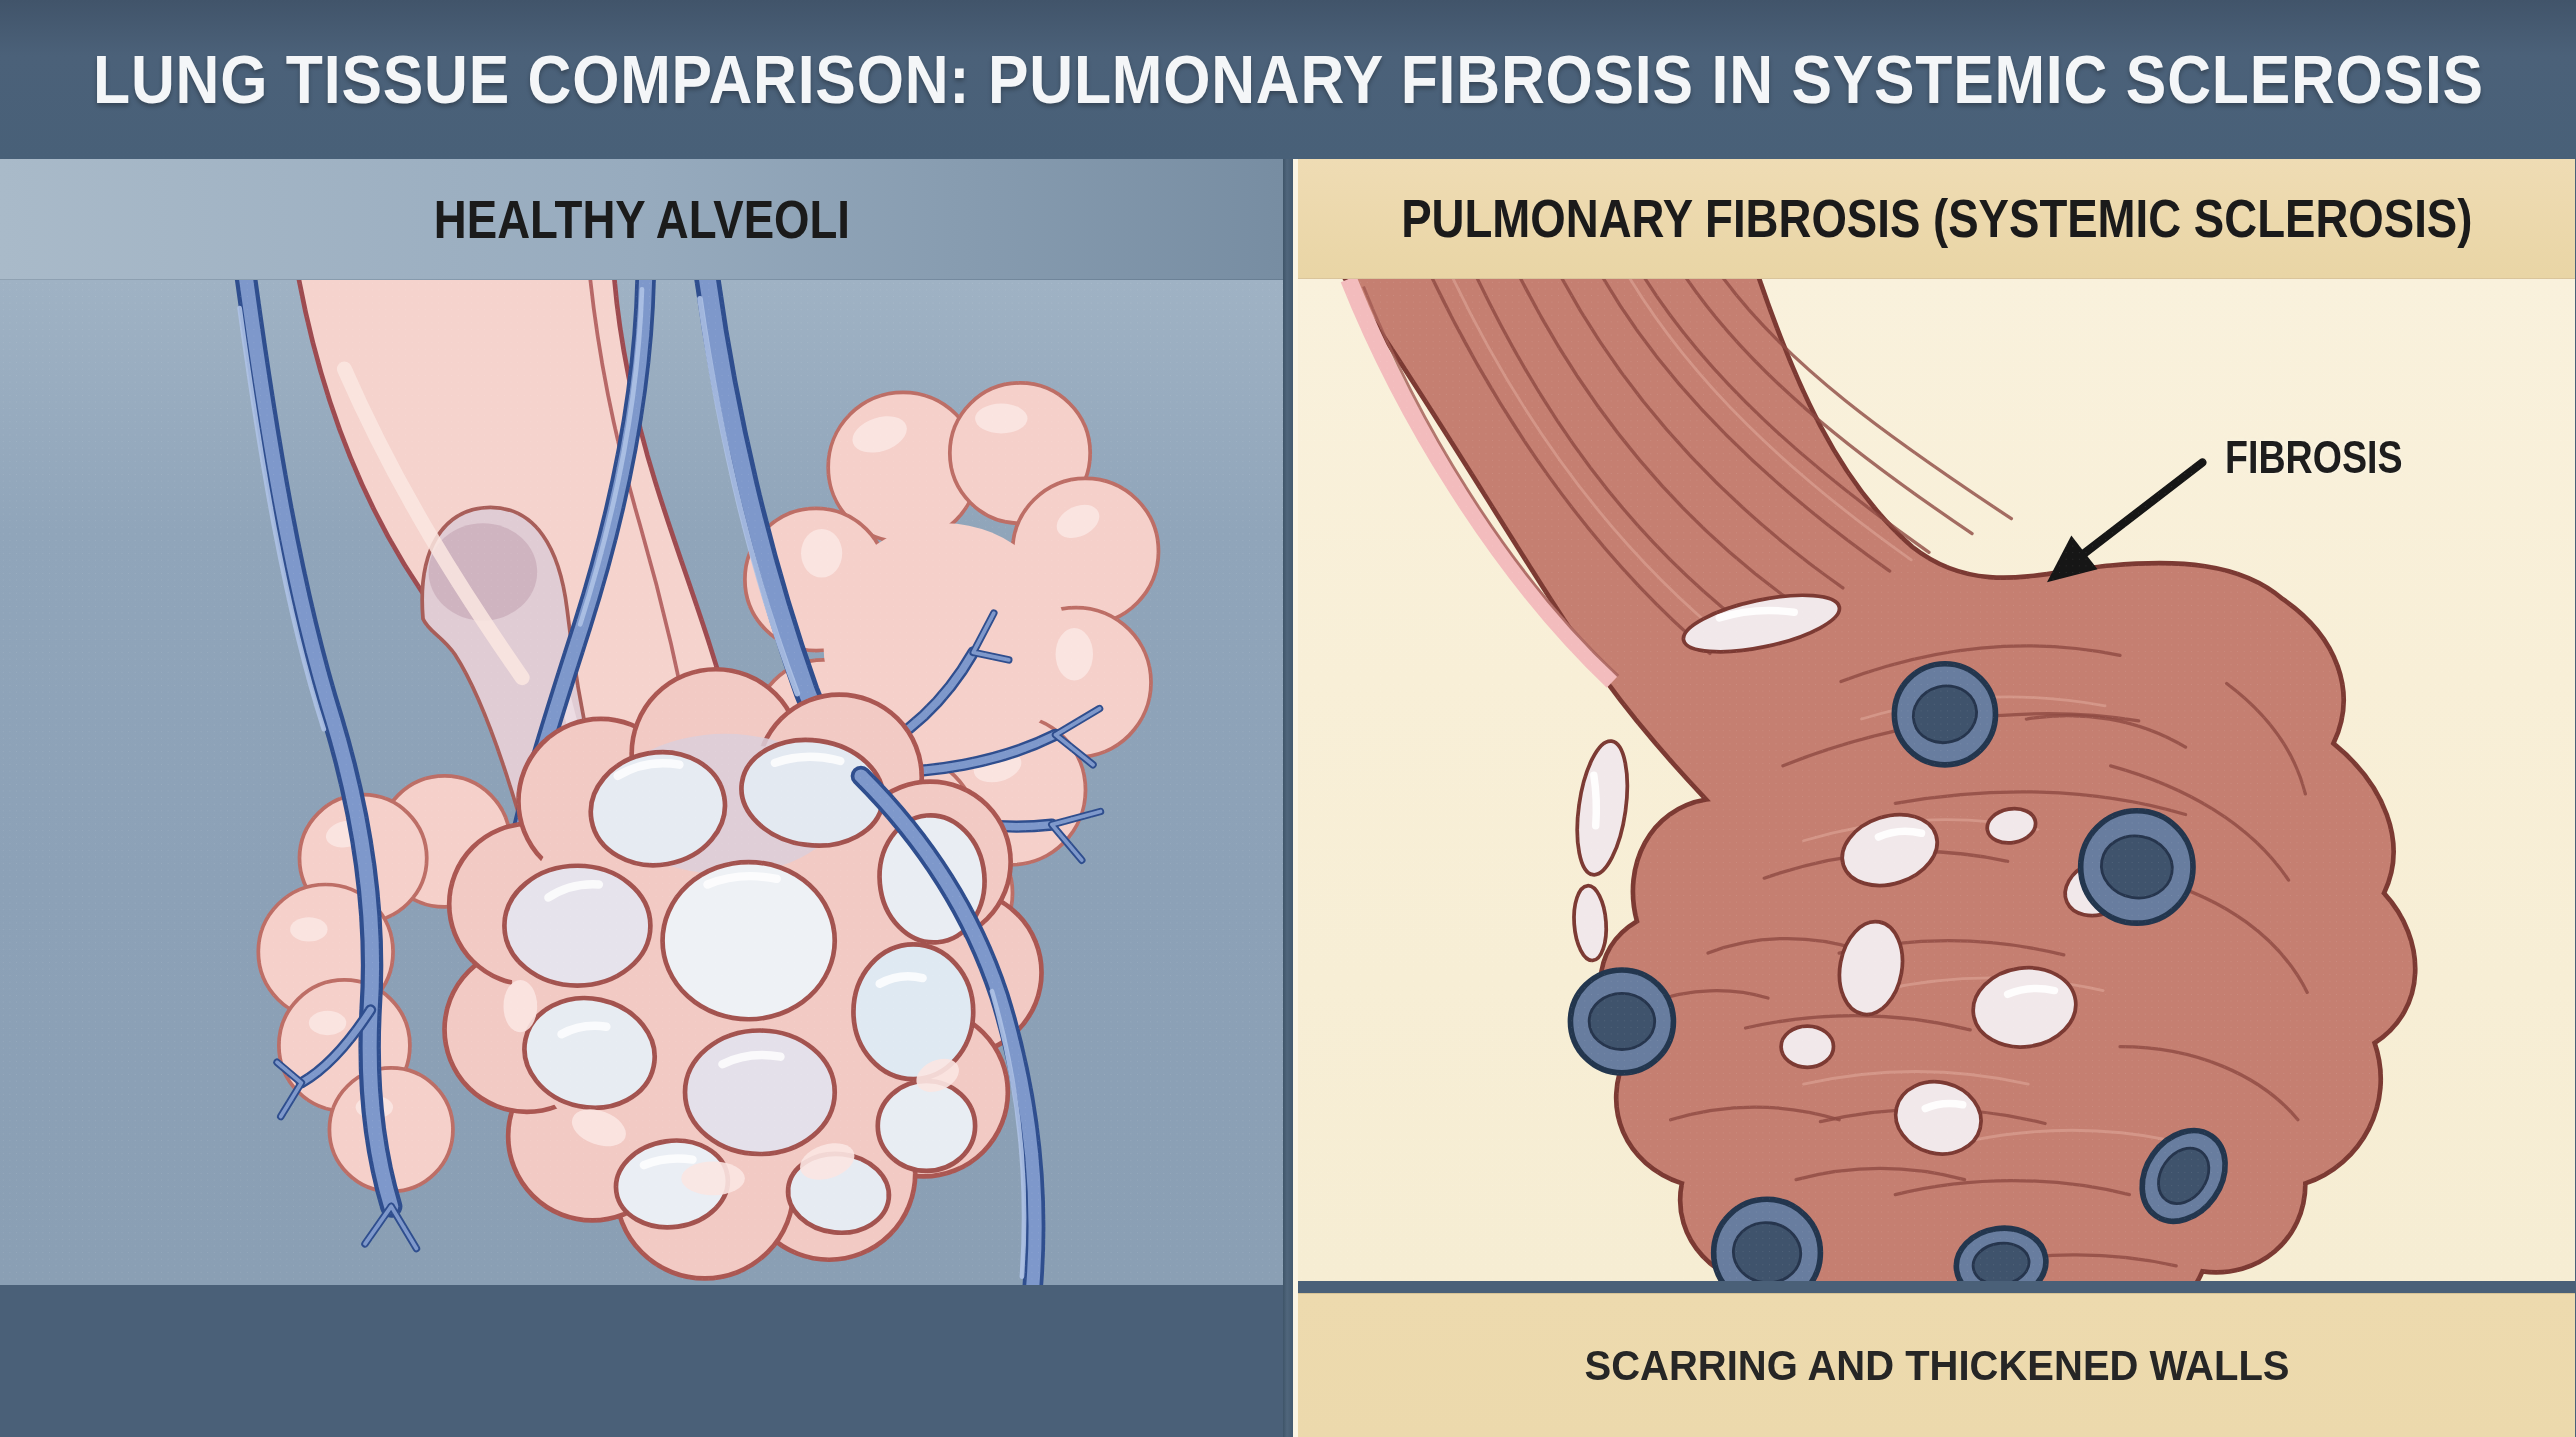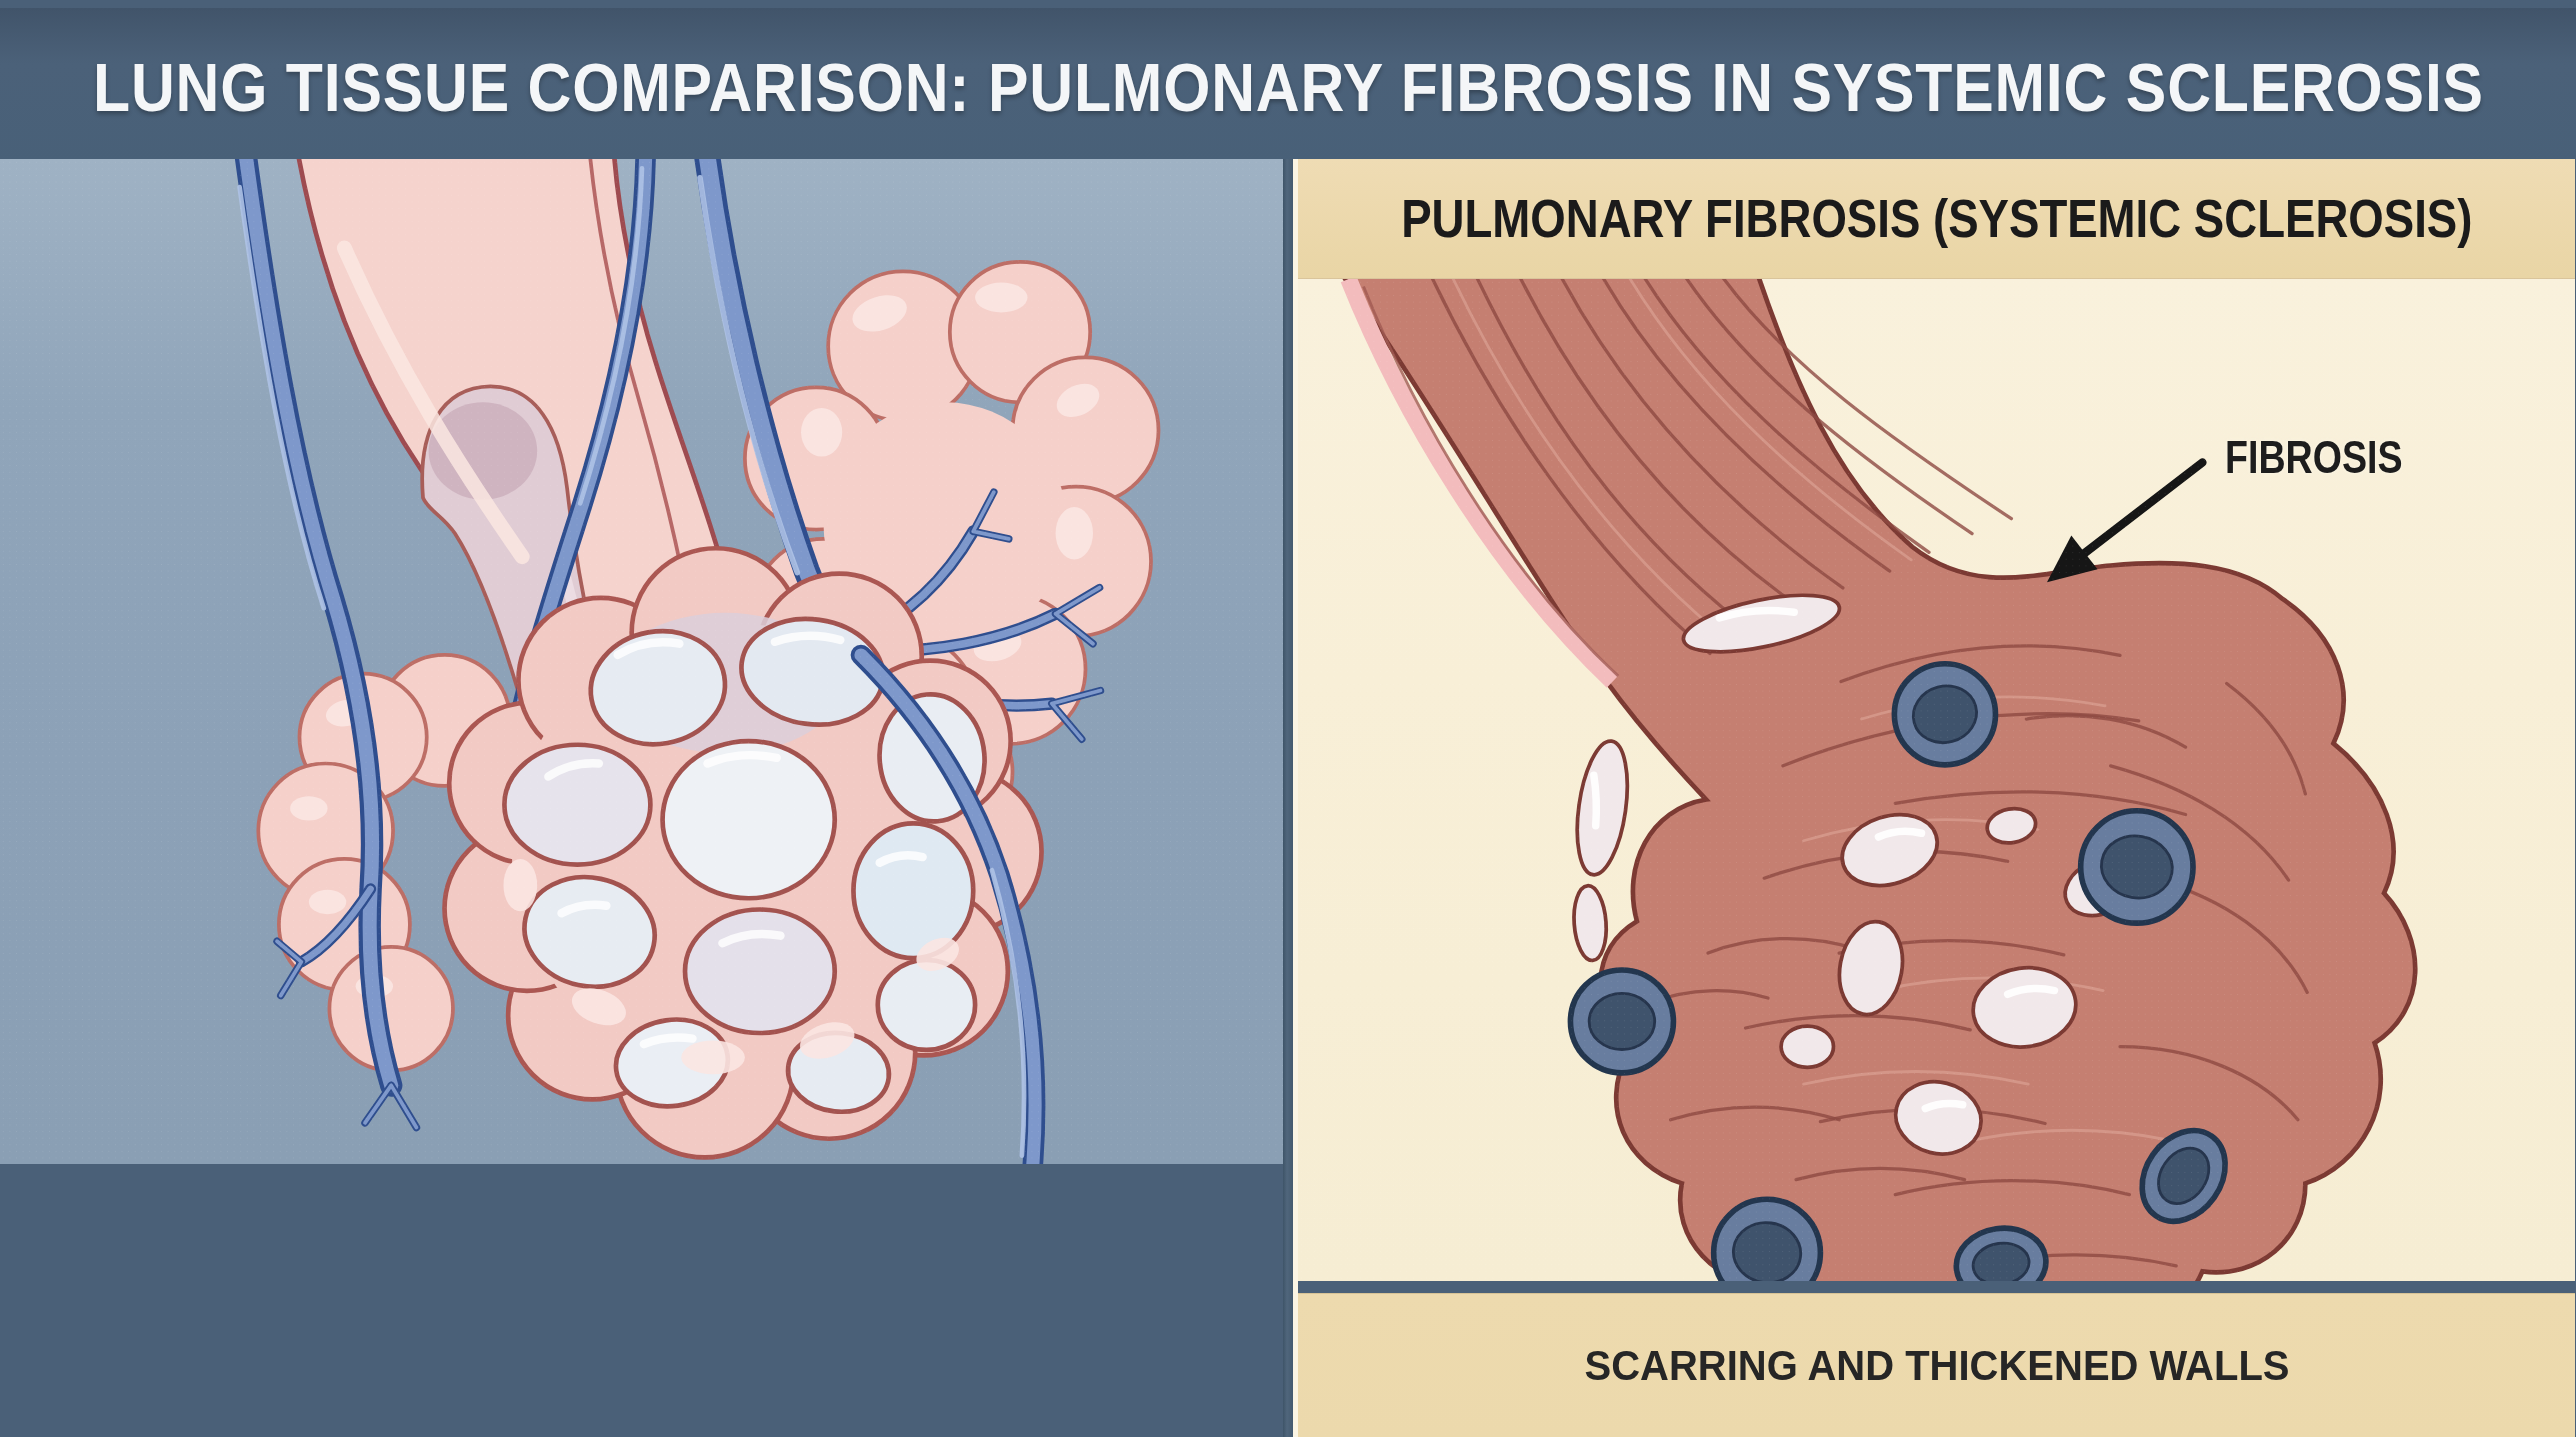--- a/index.html
+++ b/index.html
@@ -3,21 +3,21 @@
 <meta charset="utf-8">
 <style>
   html,body{margin:0;padding:0;background:#222;}
   .stage{
     position:relative;width:2576px;height:1438px;overflow:hidden;
     font-family:"Liberation Sans","DejaVu Sans",sans-serif;
     background:#4a6078;
   }
   
   .title-bar{
-    position:absolute;left:0;top:8px;width:2576px;height:159px;
+    position:absolute;left:0;top:0;width:2576px;height:159px;
     background:linear-gradient(180deg,#41546a 0%,#4b6179 35%,#486078 100%);
     display:flex;align-items:center;justify-content:center;
   }
   .title-text{
     font-size:69px;font-weight:700;letter-spacing:0.9px;color:#f4f6f8;
     transform:scaleX(.88);transform-origin:center;white-space:nowrap;
     text-shadow:0 2.8px 4.7px rgba(0,0,0,.28);
   }
   
   .panels{position:absolute;left:0;top:159px;width:2576px;height:1279px;display:flex;}
@@ -82,20 +82,23 @@
 
 <div class="stage">
 
   <header class="title-bar">
     <h1 class="title-text" style="margin:0">LUNG TISSUE COMPARISON: PULMONARY FIBROSIS IN SYSTEMIC SCLEROSIS</h1>
   </header>
 
   <div class="panels">
 
     <section class="panel left">
+      <div class="band header-band left-header">
+        <span class="band-text">HEALTHY ALVEOLI</span>
+      </div>
 
       <div class="main left-main">
         <svg width="1283" height="1005" viewBox="0 0 1371 1074">
 
           <g>
             <path d="M318,-8 C345,140 395,260 470,360 C545,455 612,540 655,625 C688,692 700,760 692,830 L688,872
                      C745,850 792,798 802,736 C815,655 802,555 781,468 C760,384 726,300 700,215 C678,145 661,60 656,-8 Z" fill="#f5d3cd" stroke="#9e4b50" stroke-width="5"></path>
             <path d="M630,-8 C640,90 660,180 684,262 C708,345 728,430 744,520 C757,600 757,690 732,772" fill="none" stroke="#b05c5c" stroke-width="4" opacity=".9"></path>
             <path d="M452,362 C446,290 472,244 524,243 C572,243 598,286 606,352 C618,458 642,562 670,650
                      C692,726 700,792 692,846 C688,864 674,868 664,854 C628,788 592,698 565,608

